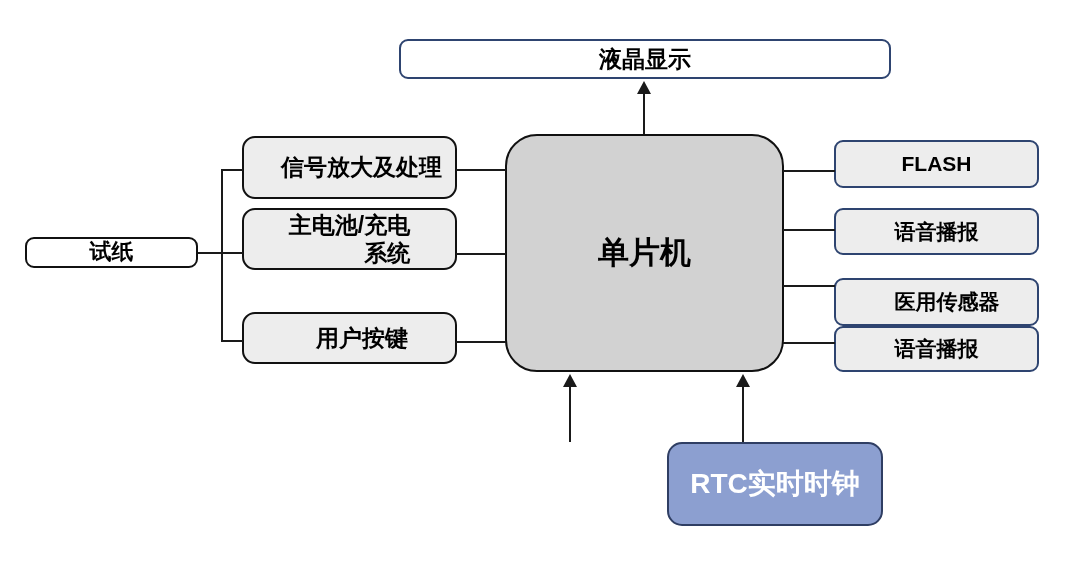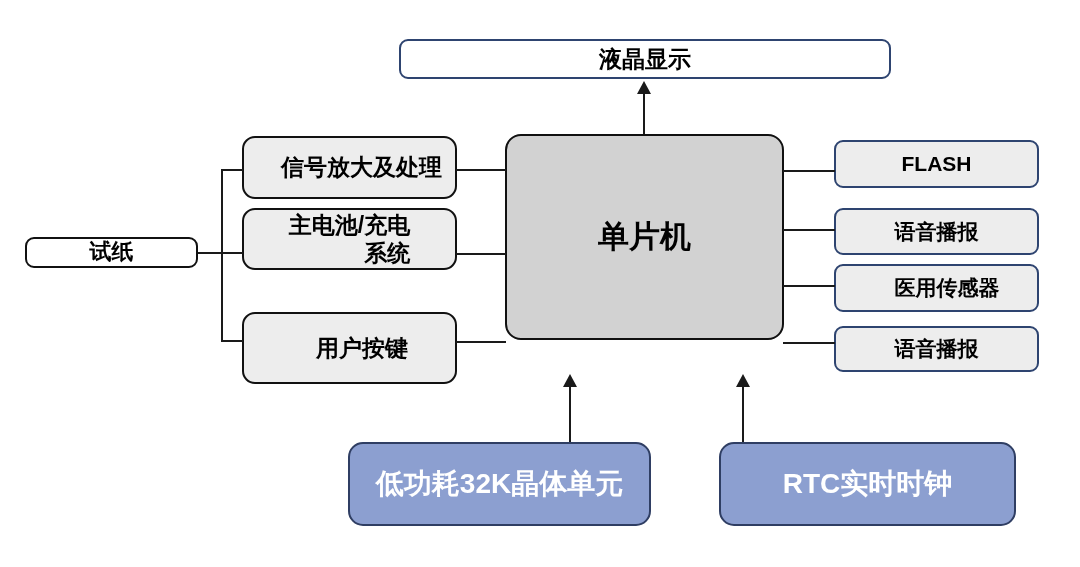--- a/index.html
+++ b/index.html
@@ -46,24 +46,24 @@
   .lcd {
     left: 399px; top: 39px; width: 492px; height: 40px;
     background: var(--white-fill);
     border: 2px solid var(--navy-border);
     border-radius: 9px;
     font-size: 23px;
   }
 
   
   .mcu {
-    left: 505px; top: 134px; width: 279px; height: 206px;
+    left: 505px; top: 134px; width: 279px; height: 238px;
     background: var(--gray-fill);
     border: 2px solid var(--black-border);
-    border-radius: 16px;
+    border-radius: 32px;
     font-size: 31px;
   }
 
   
   .strip {
     left: 25px; top: 237px; width: 173px; height: 31px;
     background: var(--white-fill);
     border: 2.5px solid var(--black-border);
     border-radius: 9px;
     font-size: 22px;
@@ -72,46 +72,46 @@
   
   .lmod {
     left: 242px; width: 215px;
     background: var(--light-fill);
     border: 2.5px solid var(--black-border);
     border-radius: 13px;
     font-size: 23px;
   }
   .lmod-0 { top: 136px; height: 63px; padding-left: 24px; }
   .lmod-1 { top: 208px; height: 62px; }
-  .lmod-2 { top: 312px; height: 72px; padding-left: 25px; }
+  .lmod-2 { top: 312px; height: 52px; padding-left: 25px; }
 
   
   .rmod {
     left: 834px; width: 205px;
     background: var(--light-fill);
     border: 2px solid var(--navy-border);
     border-radius: 9px;
     font-size: 21px;
   }
   .rmod-0 { top: 140px; height: 48px; }
   .rmod-1 { top: 208px; height: 47px; }
-  .rmod-2 { top: 264px; height: 48px; padding-left: 21px; }
+  .rmod-2 { top: 278px; height: 48px; padding-left: 21px; }
   .rmod-3 { top: 326px; height: 46px; }
 
   
   .bmod {
     top: 442px; height: 84px;
     background: var(--blue-fill);
     border: 2.5px solid var(--blue-border);
     border-radius: 15px;
     color: #ffffff;
     font-size: 28px;
   }
   .bmod-0 { left: 348px; width: 303px; }
-  .bmod-1 { left: 719px; width: 297px; }
+  .bmod-1 { left: 667px; width: 216px; }
 
   
   .trunk-v        { left: 221px; top: 169px; width: 1.5px; height: 172px; }
   .stub-top       { left: 221px; top: 169px; width: 22px;  height: 1.5px; }
   .stub-mid       { left: 198px; top: 252px; width: 45px;  height: 1.5px; }
   .stub-bot       { left: 221px; top: 340px; width: 22px;  height: 1.5px; }
   .lm-line-0      { left: 456px; top: 169px; width: 50px;  height: 1.5px; }
   .lm-line-1      { left: 456px; top: 253px; width: 50px;  height: 1.5px; }
   .lm-line-2      { left: 456px; top: 341px; width: 50px;  height: 1.5px; }
   .rm-line-0      { left: 783px; top: 170px; width: 52px;  height: 1.5px; }
@@ -144,21 +144,20 @@
   <div class="box lmod lmod-0">信号放大及处理</div>
   <div class="box lmod lmod-1 pre">主电池/充电
 系统</div>
   <div class="box lmod lmod-2">用户按键</div>
 
   <div class="box rmod rmod-0">FLASH</div>
   <div class="box rmod rmod-1">语音播报</div>
   <div class="box rmod rmod-2">医用传感器</div>
   <div class="box rmod rmod-3">语音播报</div>
 
-  <div class="box bmod bmod-0">低功耗32K晶体单元</div>
   <div class="box bmod bmod-1">RTC实时时钟</div>
 
   <div class="line trunk-v"></div>
   <div class="line stub-top"></div>
   <div class="line stub-mid"></div>
   <div class="line stub-bot"></div>
 
   <div class="line lm-line-0"></div>
   <div class="line lm-line-1"></div>
   <div class="line lm-line-2"></div>

